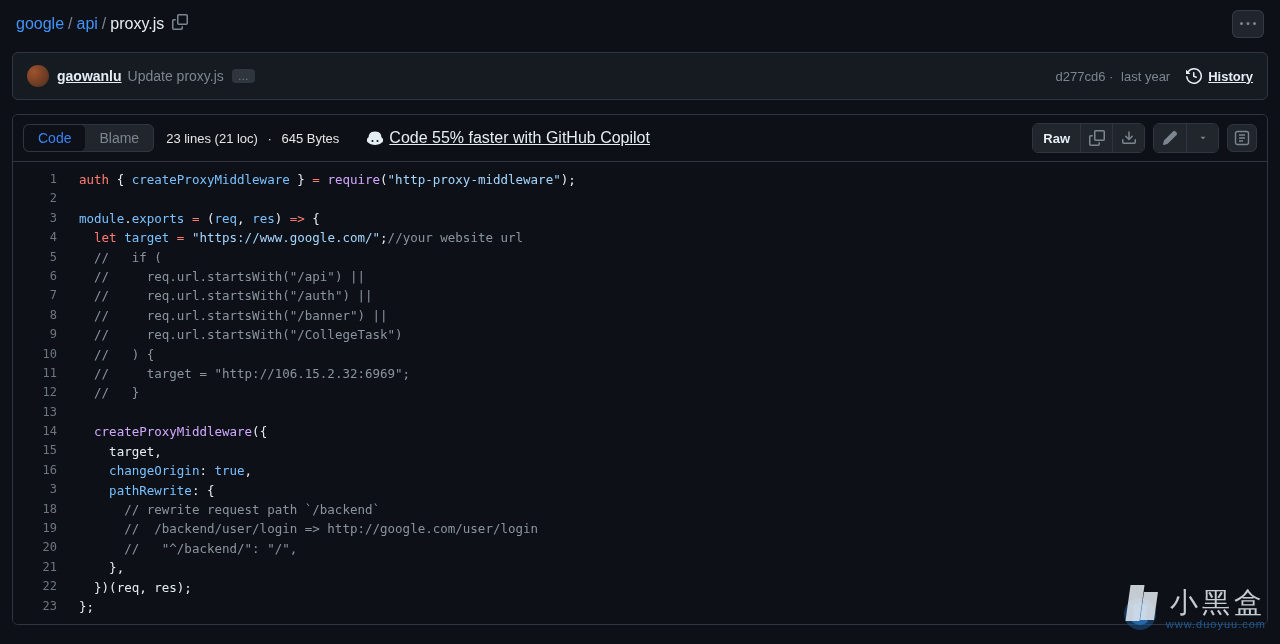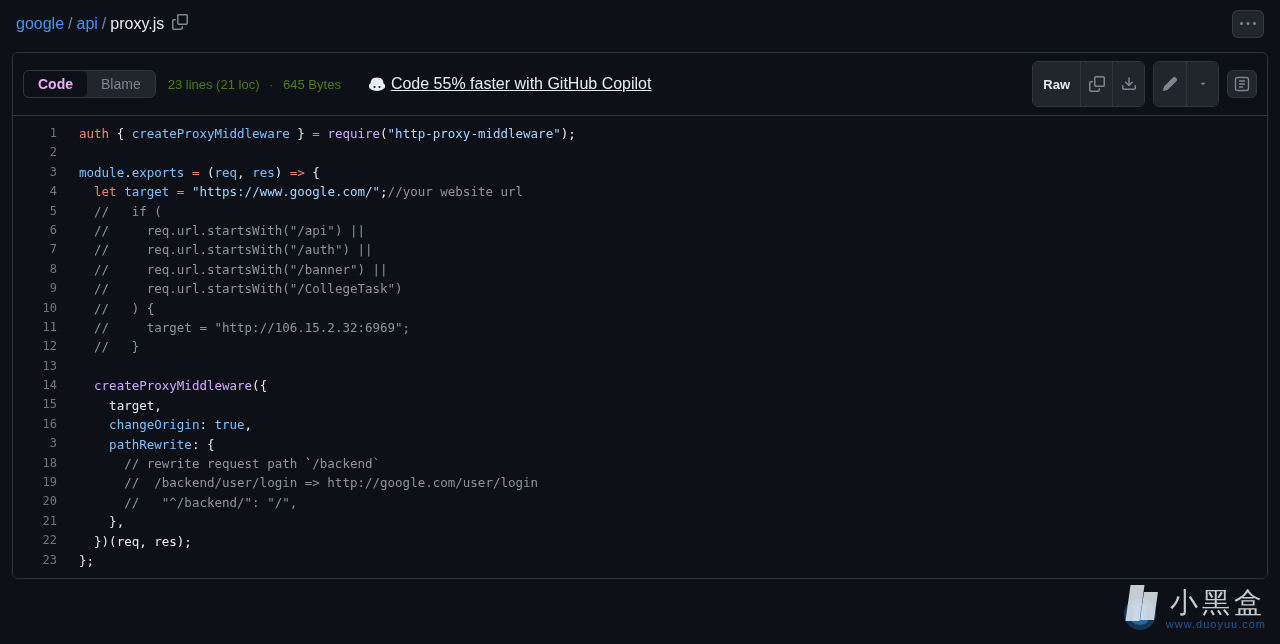--- a/index.html
+++ b/index.html
@@ -87,37 +87,37 @@
 }
 .seg button {
   background: transparent;
   border: none;
   color: #7d8590;
   padding: 5px 14px;
   font-size: 14px;
   font-weight: 500;
   cursor: pointer;
 }
-.seg button.active { background: #0d1117; color: #f0abfc; font-weight: 700; border-radius: 5px; }
-.file-info { color: #4d7c0f; font-size: 13px; margin-left: 12px; }
+.seg button.active { background: #0d1117; color: #3b82f6; font-weight: 400; border-radius: 5px; }
+.file-info { color: #e5e5e5; font-size: 13px; margin-left: 12px; }
 .dot-sep { margin: 0 6px; }
 .copilot { display: flex; align-items: center; color: #e6edf3; font-weight: 500; font-size: 16px; margin-left: 28px; }
 .copilot svg { margin-right: 6px; }
 .right-tools { margin-left: auto; display: flex; align-items: center; gap: 8px; }
 .tool-group {
   display: flex;
   border: 1px solid #30363d;
   border-radius: 6px;
   overflow: hidden;
 }
 .tool-group > * {
   border: none;
   background: #21262d;
   color: #7d8590;
-  height: 44px;
+  height: 28px;
   display: flex; align-items: center; justify-content: center;
   padding: 0 8px;
   font-size: 13px;
 }
 .tool-group > * + * { border-left: 1px solid #30363d; }
 .raw-btn { color: #e6edf3; font-weight: 600; padding: 0 10px; }
 .icon-btn { width: 32px; padding: 0; }
 .sym-btn { border: 1px solid #30363d; border-radius: 6px; background:#21262d; width:30px; height:28px; display:flex; align-items:center; justify-content:center; color:#7d8590;}
 
 .code-area { display: flex; background: #0d1117; }
@@ -189,20 +189,37 @@
           <path d="M5 1.75C5 .784 5.784 0 6.75 0h7.5C15.216 0 16 .784 16 1.75v7.5A1.75 1.75 0 0 1 14.25 11h-7.5A1.75 1.75 0 0 1 5 9.25Zm1.75-.25a.25.25 0 0 0-.25.25v7.5c0 .138.112.25.25.25h7.5a.25.25 0 0 0 .25-.25v-7.5a.25.25 0 0 0-.25-.25Z"></path>
         </svg>
     </span>
     <button class="kebab-btn">
       <svg width="16" height="16" viewBox="0 0 16 16" fill="currentColor">
           <path d="M8 9a1.5 1.5 0 1 0 0-3 1.5 1.5 0 0 0 0 3ZM1.5 9a1.5 1.5 0 1 0 0-3 1.5 1.5 0 0 0 0 3Zm13 0a1.5 1.5 0 1 0 0-3 1.5 1.5 0 0 0 0 3Z"></path>
         </svg>
     </button>
   </div>
 
+  <div class="commit-bar">
+    <div class="avatar"></div>
+    <a href="#" class="commit-author">gaowanlu</a>
+    <span class="commit-msg">Update proxy.js</span>
+    <span class="badge">…</span>
+    <div class="commit-meta">
+      <span class="commit-sha">d277cd6</span>
+      <span>&nbsp;·&nbsp;</span>
+      <span class="commit-date">last year</span>
+      <a href="#" class="history-link">
+        <svg width="16" height="16" viewBox="0 0 16 16" fill="currentColor">
+            <path d="m.427 1.927 1.215 1.215a8.002 8.002 0 1 1-1.6 5.685.75.75 0 1 1 1.493-.154 6.5 6.5 0 1 0 1.18-4.458l1.358 1.358A.25.25 0 0 1 3.896 6H.25A.25.25 0 0 1 0 5.75V2.104a.25.25 0 0 1 .427-.177ZM7.75 4a.75.75 0 0 1 .75.75v2.992l2.028.812a.75.75 0 0 1-.557 1.392l-2.5-1A.751.751 0 0 1 7 8.25v-3.5A.75.75 0 0 1 7.75 4Z"></path>
+          </svg>
+        <span>History</span>
+      </a>
+    </div>
+  </div>
 
   <div class="code-box">
     <div class="toolbar">
       <div class="seg">
         <button class="active">Code</button>
         <button>Blame</button>
       </div>
       <span class="file-info">
         <span>23 lines (21 loc)</span>
         <span class="dot-sep">·</span>

